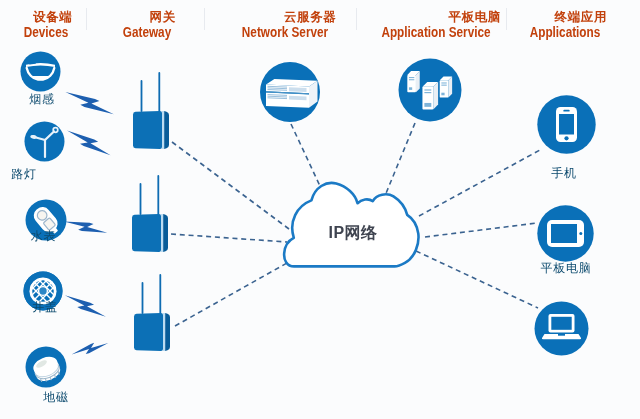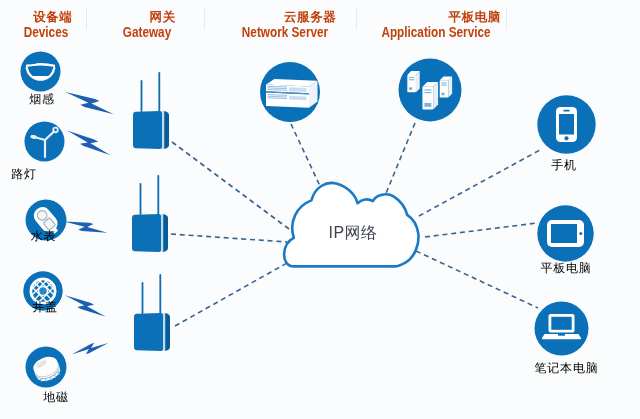--- a/index.html
+++ b/index.html
@@ -5,24 +5,24 @@
   html,body{margin:0;padding:0;background:#fff;}
   .stage{position:relative;width:640px;height:419px;background:#fbfcfd;overflow:hidden;
          font-family:"Liberation Sans",sans-serif;}
   .links{position:absolute;left:0;top:0;}
   .hdr{position:absolute;top:10px;transform:translateX(-50%);text-align:right;color:#c2410c;}
   .hdr .zh{font-size:12.5px;font-weight:bold;line-height:14px;letter-spacing:.6px;}
   .hdr .en{font-size:14px;font-weight:bold;line-height:14px;margin-top:1px;
            transform:scaleX(0.84);transform-origin:50% 50%;}
   .hsep{position:absolute;top:8px;width:1px;height:22px;background:#e7eaef;}
   .lbl{position:absolute;transform:translateX(-50%);font-size:12px;font-weight:500;
-       color:#000000;white-space:nowrap;letter-spacing:0.8px;}
+       color:#0c4a6e;white-space:nowrap;letter-spacing:0.8px;}
   .icon{position:absolute;}
   .icon svg{display:block;}
-  .cloudlbl{position:absolute;transform:translate(-50%,-50%);font-size:16px;font-weight:400;
+  .cloudlbl{position:absolute;transform:translate(-50%,-50%);font-size:16px;font-weight:700;
             color:#3f4450;letter-spacing:0.5px;white-space:nowrap;}
 </style>
 </head>
 <body>
 
 <div class="stage">
 
   <svg class="links" width="640" height="419" viewBox="0 0 640 419">
     <defs>
 
@@ -84,20 +84,24 @@
     <div class="zh">云服务器</div>
     <div class="en">Network Server</div>
   </div>
   <div class="hdr" style="left:147px">
     <div class="zh">网关</div>
     <div class="en">Gateway</div>
   </div>
   <div class="hdr" style="left:436px">
     <div class="zh">平板电脑</div>
     <div class="en">Application Service</div>
+  </div>
+  <div class="hdr" style="left:565px">
+    <div class="zh">终端应用</div>
+    <div class="en">Applications</div>
   </div>
 
   <div class="hsep" style="left:86px"></div>
   <div class="hsep" style="left:204px"></div>
   <div class="hsep" style="left:356px"></div>
   <div class="hsep" style="left:506px"></div>
 
   <div class="icon" style="left:20px;top:51px">
     <svg width="41" height="41" viewBox="-20.5 -20.5 41 41">
       <circle r="20" fill="#0a70b8"></circle>
@@ -241,18 +245,17 @@
       <rect x="-3.5" y="5.5" width="7" height="1.7" fill="#0a70b8"></rect>
     </svg>
   </div>
 
   <div class="lbl" style="left:42px;top:91px">烟感</div>
   <div class="lbl" style="left:24px;top:166px">路灯</div>
   <div class="lbl" style="left:43.5px;top:228px">水表</div>
   <div class="lbl" style="left:45px;top:299px">井盖</div>
   <div class="lbl" style="left:56px;top:388.5px">地磁</div>
 
-  <div class="lbl" style="left:564px;top:157px">手机</div>
+  <div class="lbl" style="left:564px;top:165px">手机</div>
   <div class="lbl" style="left:566px;top:260px">平板电脑</div>
-  <div class="lbl" style="left:566.5px;top:360px">笔记本电脑</div>
 
   <div class="cloudlbl" style="left:353px;top:233px">IP网络</div>
 </div>
 
 </body></html>

